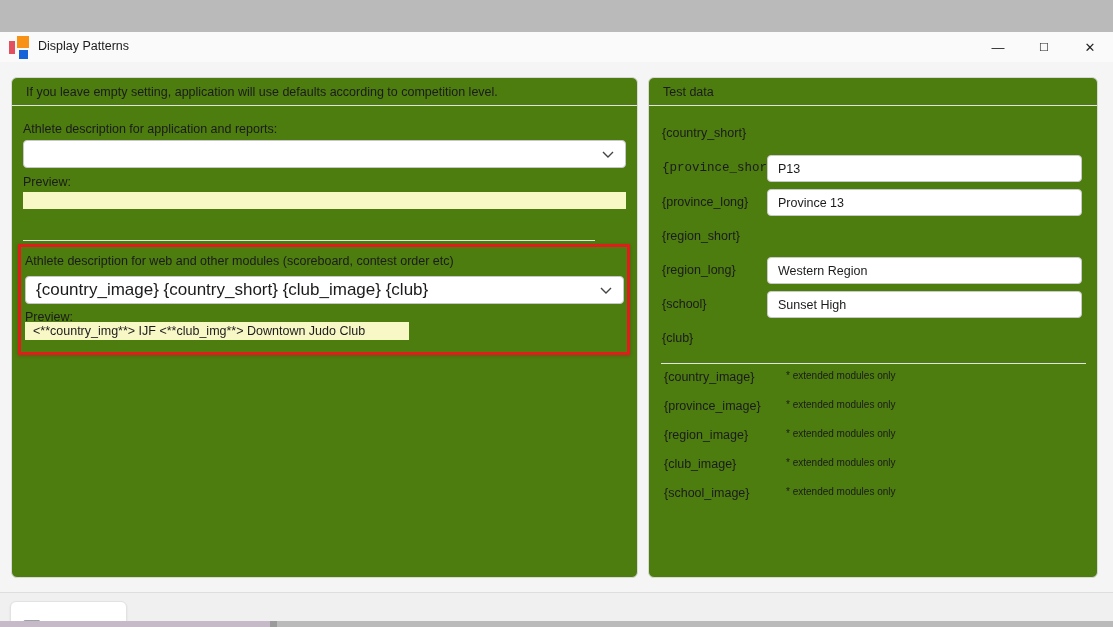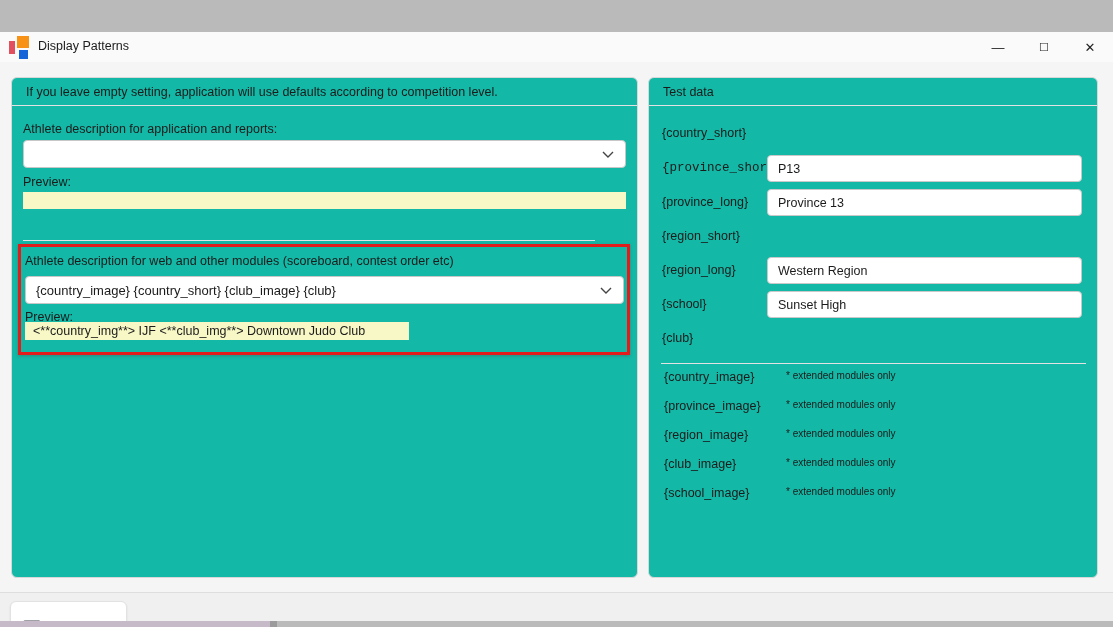--- a/index.html
+++ b/index.html
@@ -16,30 +16,30 @@
   .app-icon .sq-orange { position:absolute; left:8px; top:1px;  width:12px; height:12px; background:#f79216; }
   .app-icon .sq-blue   { position:absolute; left:10px;top:15px; width:9px;  height:9px;  background:#1565d8; }
   .title-text { position:absolute; left:38px; top:7px; font-size:12.5px; }
   .win-btn { position:absolute; top:0; width:46px; height:30px; display:flex; align-items:center;
              justify-content:center; font-size:13px; color:#222; cursor:default; }
   .btn-min   { left:975px; }
   .btn-max   { left:1021px; font-size:11px; }
   .btn-close { left:1067px; }
 
   
-  .panel { position:absolute; top:45px; background:#14b8a6; border:1px solid #d8d8d8; border-radius:6px; }
+  .panel { position:absolute; top:45px; background:#4d7c0f; border:1px solid #d8d8d8; border-radius:6px; }
   .panel-left  { left:11px;  width:627px; height:501px; }
   .panel-right { left:648px; width:450px; height:501px; }
   .panel-header { height:28px; line-height:28px; padding-left:14px; font-size:12.5px;
                   border-bottom:1px solid #e2e2e2; }
 
   
   .field-label { position:absolute; font-size:12.5px; }
   .combo { position:absolute; height:28px; background:#fff; border:1px solid #c7c7c7; border-radius:4px;
-           display:flex; align-items:center; padding:0 30px 0 10px; font-size:13px; }
+           display:flex; align-items:center; padding:0 30px 0 10px; font-size:17px; }
   .combo .chev { position:absolute; right:11px; top:10px; }
   .hl { position:absolute; background:#f8f8c6; font-size:12.5px; line-height:18px; padding-left:8px;
         white-space:nowrap; overflow:hidden; }
   .section-divider { position:absolute; height:1px; background:#e3e3e3; }
   .annotation-box { position:absolute; left:6px; top:166px; width:612px; height:111px;
                     border:3px solid #e21b1b; box-shadow:0 1px 3px rgba(120,0,0,.25); }
 
   
   .t-label { position:absolute; left:13px; font-size:12.5px; line-height:27px; }
   .t-input { position:absolute; left:118px; width:315px; height:27px; background:#fff;

